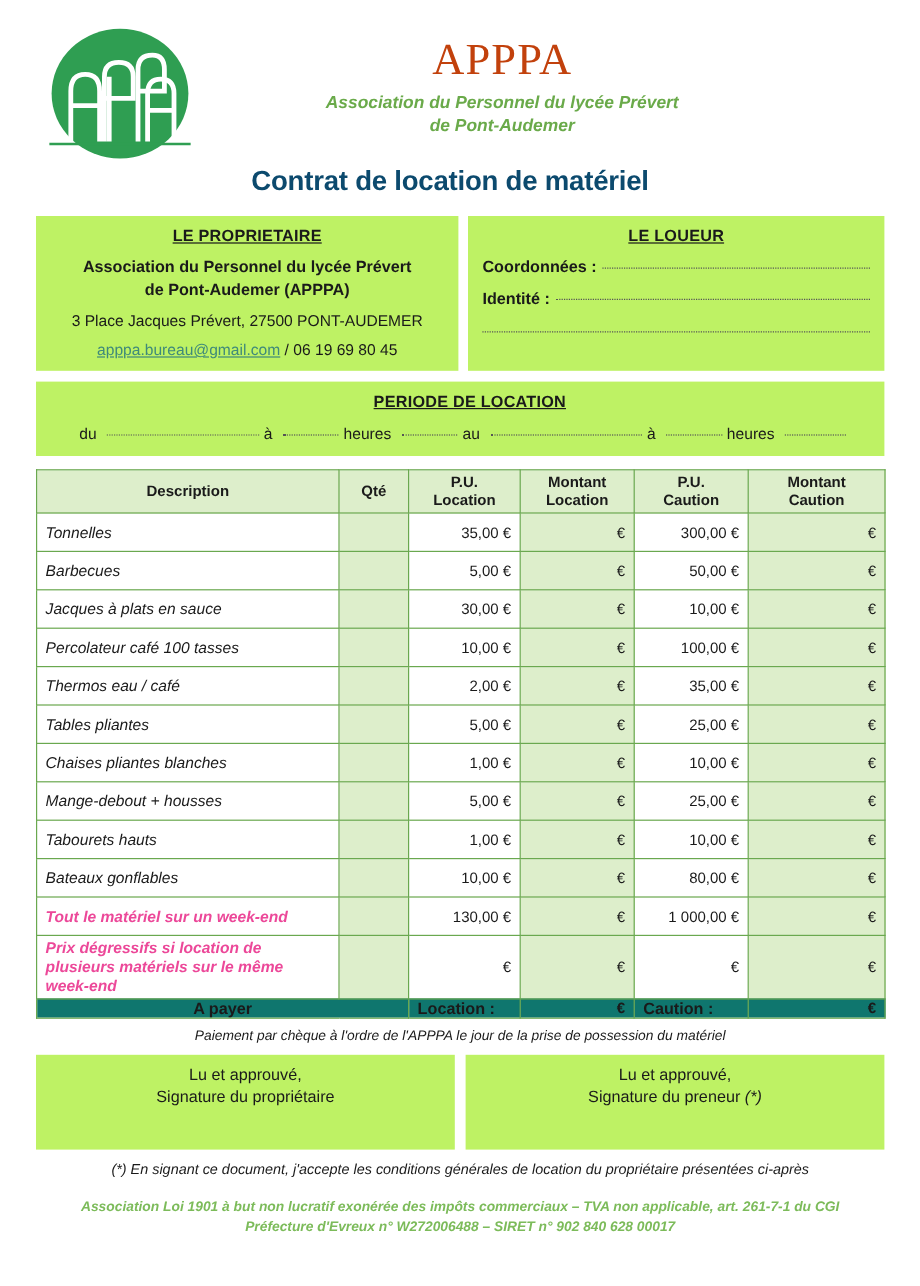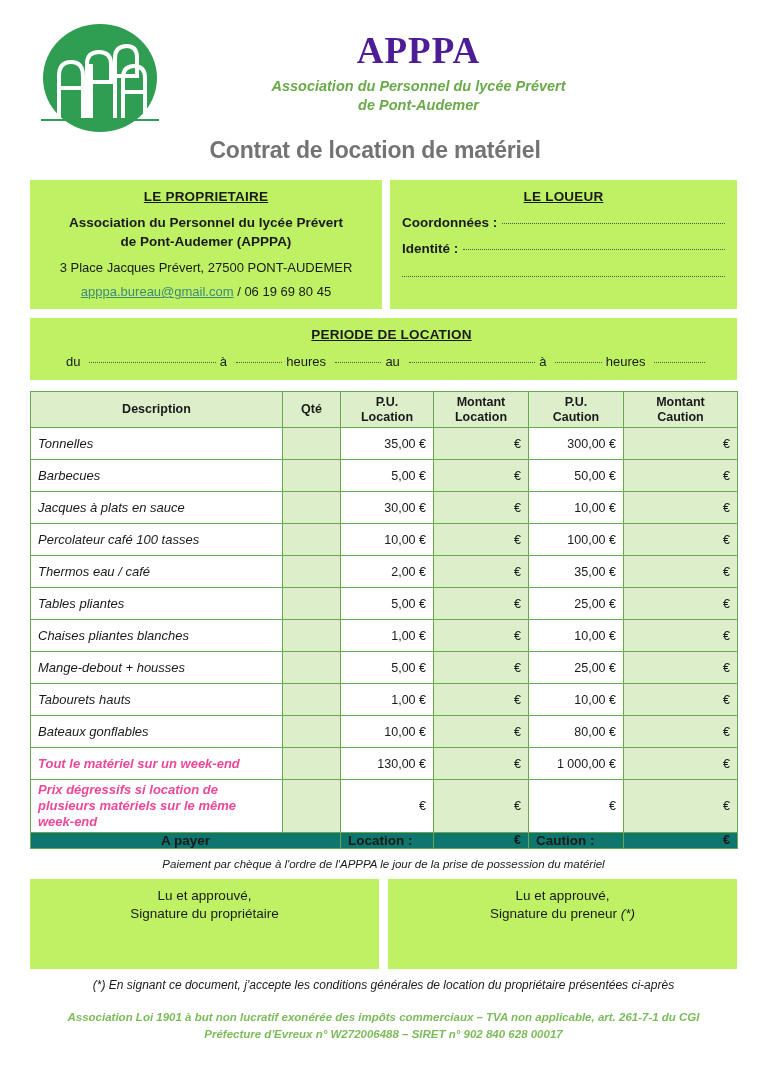--- a/index.html
+++ b/index.html
@@ -43,41 +43,41 @@
     display: block;
   }
   .header-text {
     flex: 1;
     text-align: center;
     padding-right: 130px;
     padding-top: 16px;
   }
   .assoc-acronym {
     font-family: "Liberation Serif", serif;
-    font-weight: bold;
+    font-weight: normal;
     font-size: 37px;
-    color: #4c1d95;
+    color: #c2410c;
     letter-spacing: 1px;
     line-height: 1.05;
   }
   .assoc-sub {
     font-family: "Liberation Sans", sans-serif;
     font-weight: bold;
     font-style: italic;
     font-size: 14.5px;
     color: #6aaa4a;
     line-height: 1.32;
     margin-top: 6px;
   }
 
   .doc-title {
     text-align: center;
     font-weight: bold;
     font-size: 23px;
-    color: #737373;
+    color: #0c4a6e;
     margin: 12px 17px 16px 0;
     letter-spacing: -0.2px;
   }
 
   
   .green {
     background: #bef264;
   }
 
   .two-cols {
@@ -237,21 +237,21 @@
   
   .sigs {
     display: flex;
     gap: 9px;
     padding: 0 30px;
     margin-top: 9px;
     box-sizing: border-box;
   }
   .sig-box {
     width: 349px;
-    height: 90px;
+    height: 79px;
     box-sizing: border-box;
     padding-top: 8px;
     text-align: center;
     font-size: 13.5px;
     line-height: 1.38;
   }
   .sig-star { font-style: italic; }
 
   .sig-note {
     text-align: center;

